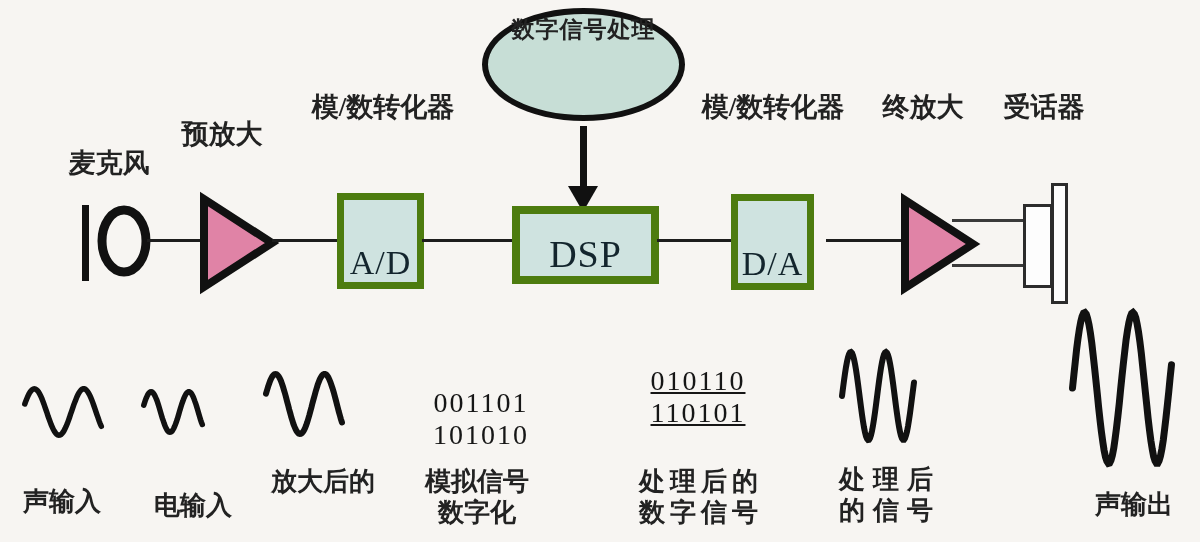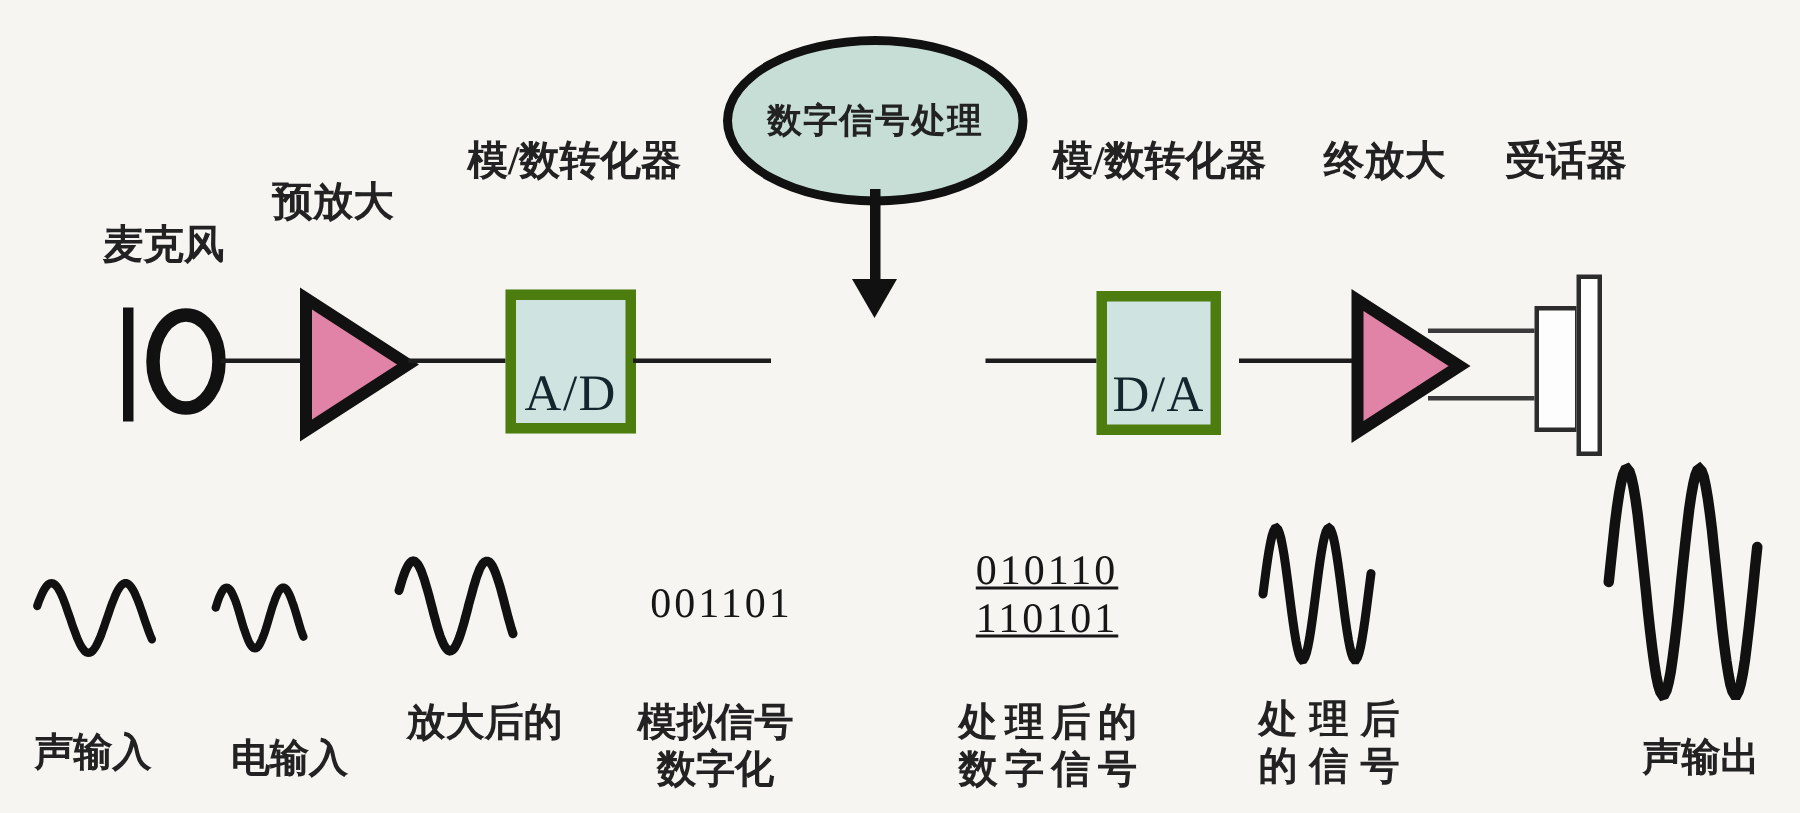--- a/index.html
+++ b/index.html
@@ -15,23 +15,23 @@
   
   .block{
     position:absolute;background:#cfe3e0;border:7px solid #4d7c0f;
     display:flex;align-items:flex-end;justify-content:center;
     font-size:34px;letter-spacing:1px;color:#13252d;
     box-sizing:border-box;
   }
   .block.dsp{border-width:8px;font-size:38px;}
   
   .bubble{
-    position:absolute;left:482px;top:24px;width:203px;height:113px;
+    position:absolute;left:482px;top:8px;width:203px;height:113px;
     background:#c7ded6;border:6px solid #111;border-radius:50%;
-    display:flex;align-items:center;justify-content:center;
+    display:flex;align-items:flex-start;justify-content:center;
     box-sizing:border-box;
   }
   .bubble span{font-size:23px;font-weight:700;color:#222;letter-spacing:1px;}
   .arrow-shaft{position:absolute;left:580px;top:126px;width:7px;height:64px;background:#111;}
   .arrow-head{
     position:absolute;left:568px;top:186px;width:0;height:0;
     border-left:15px solid transparent;border-right:15px solid transparent;
     border-top:26px solid #111;
   }
   
@@ -85,20 +85,23 @@
   </svg>
 
   <div class="hline" style="left:272px;top:239px;width:67px;"></div>
 
   <div class="block" style="left:337px;top:193px;width:87px;height:96px;">
     <span>A/D</span>
   </div>
 
   <div class="hline" style="left:422px;top:239px;width:92px;"></div>
 
+  <div class="block dsp" style="left:512px;top:206px;width:147px;height:78px;">
+    <span>DSP</span>
+  </div>
 
   <div class="hline" style="left:657px;top:239px;width:76px;"></div>
 
   <div class="block" style="left:731px;top:194px;width:83px;height:96px;">
     <span>D/A</span>
   </div>
 
   <div class="hline" style="left:826px;top:239px;width:77px;"></div>
 
   <div class="thinline" style="left:952px;top:219px;width:74px;"></div>
@@ -115,20 +118,21 @@
     </svg>
   <svg style="left:140px;top:388px;" width="66" height="48" viewBox="0 0 66 48">
       <path d="M3.8,17.1L4.6,14.6L5.4,12.2L6.2,10.1L7.0,8.3L7.8,6.7L8.6,5.4L9.4,4.5L10.3,3.9L11.1,3.8L11.9,3.9L12.7,4.5L13.5,5.4L14.3,6.6L15.1,8.2L15.9,10.0L16.8,12.1L17.6,14.4L18.4,16.9L19.2,19.5L20.0,22.3L20.8,25.0L21.6,27.7L22.4,30.4L23.3,32.9L24.1,35.3L24.9,37.4L25.7,39.4L26.5,41.0L27.3,42.3L28.1,43.3L28.9,44.0L29.8,44.2L30.6,44.1L31.4,43.7L32.2,42.9L33.0,41.7L33.8,40.2L34.6,38.4L35.4,36.4L36.3,34.1L37.1,31.7L37.9,29.1L38.7,26.4L39.5,23.6L40.3,20.9L41.1,18.2L41.9,15.7L42.8,13.3L43.6,11.0L44.4,9.1L45.2,7.4L46.0,5.9L46.8,4.9L47.6,4.2L48.4,3.8L49.3,3.8L50.1,4.2L50.9,4.9L51.7,6.0L52.5,7.4L53.3,9.1L54.1,11.1L54.9,13.4L55.8,15.8L56.6,18.4L57.4,21.0L58.2,23.8L59.0,26.5L59.8,29.2L60.6,31.8L61.4,34.2L62.3,36.5" fill="none" stroke="#111" stroke-width="5.5" stroke-linecap="round"></path>
     </svg>
   <svg style="left:262px;top:370px;" width="84" height="68" viewBox="0 0 84 68">
       <path d="M4.0,23.7L5.1,20.0L6.1,16.6L7.2,13.4L8.2,10.7L9.3,8.3L10.3,6.5L11.4,5.1L12.4,4.3L13.5,4.0L14.6,4.3L15.6,5.1L16.7,6.4L17.7,8.2L18.8,10.5L19.8,13.3L20.9,16.4L21.9,19.8L23.0,23.5L24.1,27.4L25.1,31.4L26.2,35.5L27.2,39.5L28.3,43.4L29.3,47.2L30.4,50.7L31.4,53.9L32.5,56.7L33.6,59.2L34.6,61.1L35.7,62.6L36.7,63.6L37.8,64.0L38.8,63.8L39.9,63.2L40.9,62.0L42.0,60.2L43.1,58.0L44.1,55.4L45.2,52.3L46.2,49.0L47.3,45.3L48.3,41.5L49.4,37.5L50.4,33.4L51.5,29.4L52.6,25.5L53.6,21.7L54.7,18.1L55.7,14.8L56.8,11.9L57.8,9.3L58.9,7.3L59.9,5.7L61.0,4.6L62.1,4.1L63.1,4.1L64.2,4.6L65.2,5.7L66.3,7.3L67.3,9.4L68.4,12.0L69.4,14.9L70.5,18.2L71.6,21.8L72.6,25.6L73.7,29.6L74.7,33.6L75.8,37.7L76.8,41.7L77.9,45.5L78.9,49.1L80.0,52.5" fill="none" stroke="#111" stroke-width="6" stroke-linecap="round"></path>
     </svg>
 
   <div class="bits" style="left:481px;top:367px;margin-top:20px;">
     <div>001101</div>
+    <div>101010</div>
   </div>
   <div class="bits" style="left:698px;top:365px;text-decoration:underline;">
     <div>010110</div>
     <div>110101</div>
   </div>
 
   <svg style="left:838px;top:348px;" width="80" height="96" viewBox="0 0 80 96">
       <path d="M4.0,48.0L5.0,40.2L6.0,32.6L7.0,25.5L8.0,19.1L9.0,13.7L10.0,9.3L11.0,6.2L12.0,4.4L13.0,4.0L14.0,5.0L15.0,7.4L16.0,11.1L17.0,16.0L18.0,21.8L19.0,28.5L20.0,35.9L21.0,43.6L22.0,51.5L23.0,59.2L24.0,66.6L25.0,73.4L26.0,79.4L27.0,84.4L28.0,88.2L29.0,90.7L30.0,91.9L31.0,91.7L32.0,90.1L33.0,87.1L34.0,82.9L35.0,77.6L36.0,71.3L37.0,64.3L38.0,56.8L39.0,49.0L40.0,41.1L41.0,33.5L42.0,26.3L43.0,19.9L44.0,14.3L45.0,9.8L46.0,6.5L47.0,4.6L48.0,4.0L49.0,4.8L50.0,7.1L51.0,10.6L52.0,15.3L53.0,21.1L54.0,27.7L55.0,35.0L56.0,42.6L57.0,50.5L58.0,58.3L59.0,65.7L60.0,72.6L61.0,78.7L62.0,83.8L63.0,87.8L64.0,90.5L65.0,91.8L66.0,91.8L67.0,90.3L68.0,87.5L69.0,83.5L70.0,78.3L71.0,72.1L72.0,65.2L73.0,57.7L74.0,49.9L75.0,42.1L76.0,34.4" fill="none" stroke="#111" stroke-width="6" stroke-linecap="round"></path>
     </svg>
   <svg style="left:1068px;top:308px;" width="108" height="160" viewBox="0 0 108 160">

